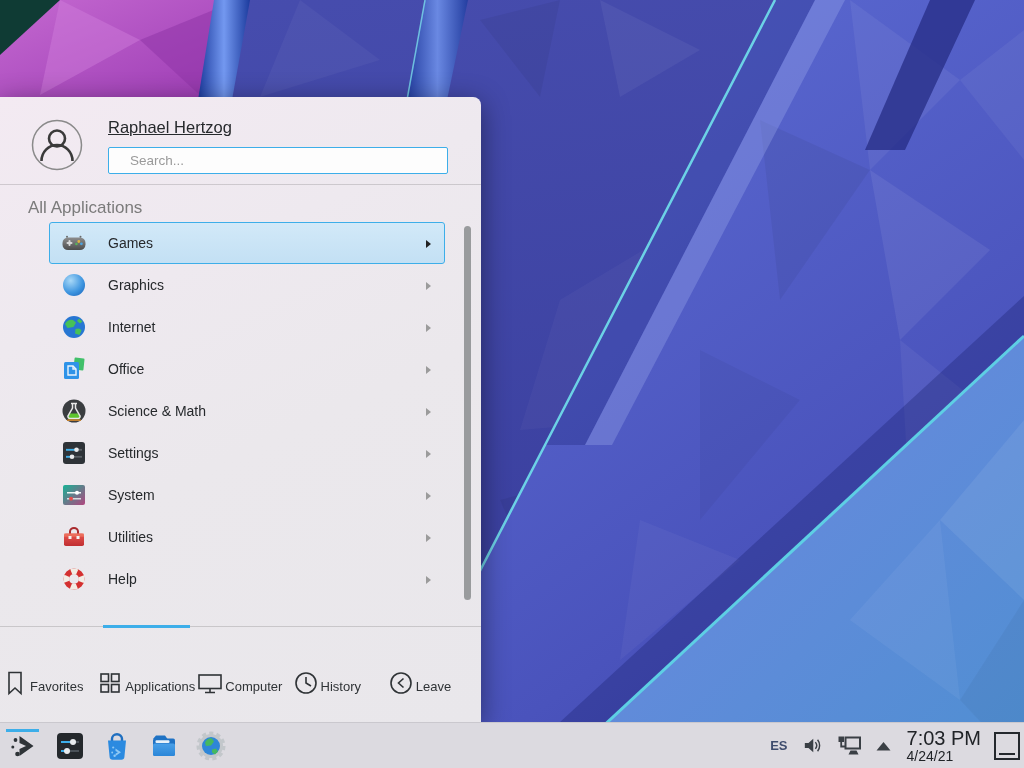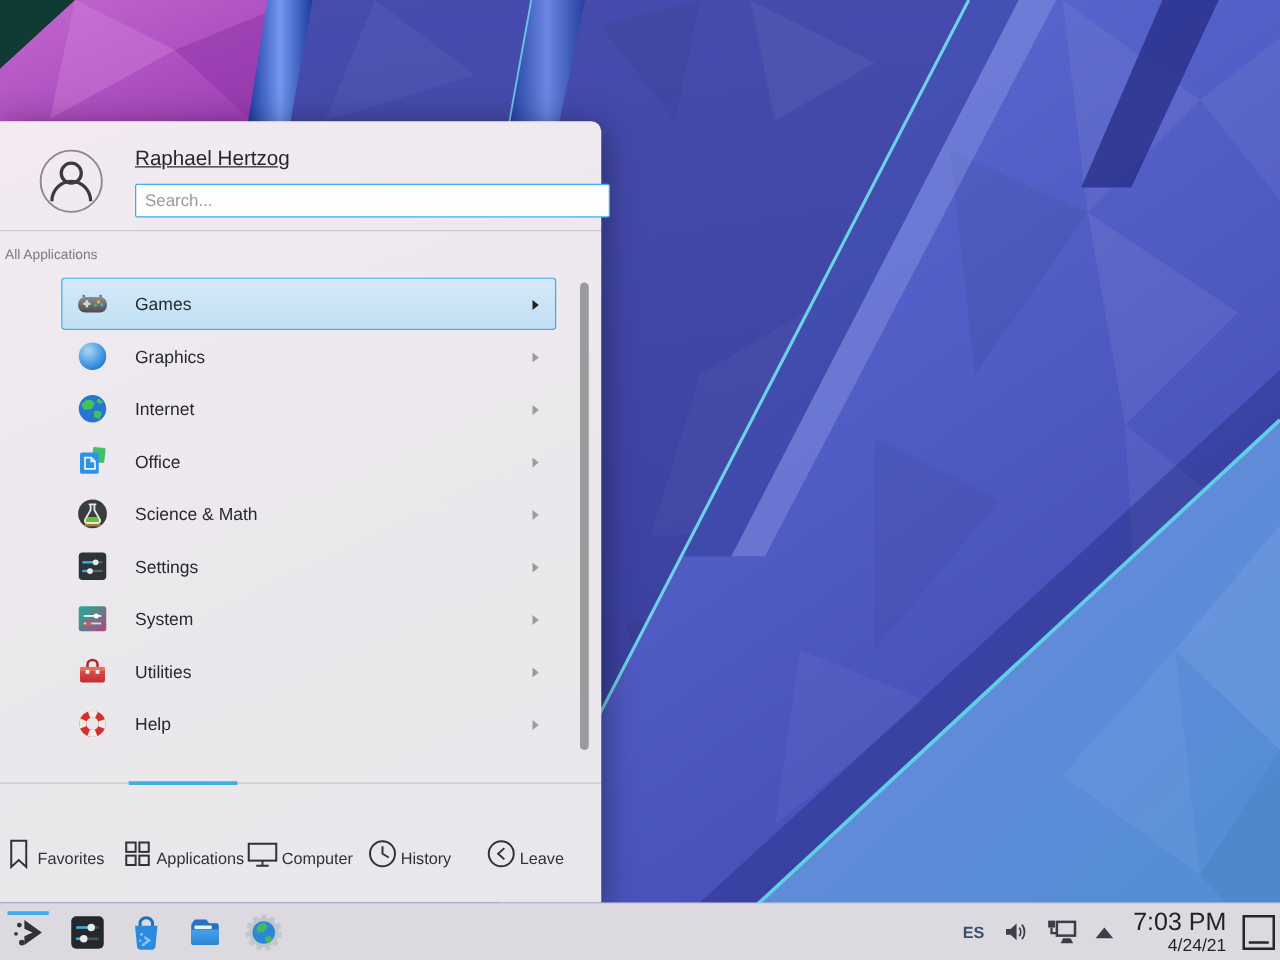--- a/index.html
+++ b/index.html
@@ -10,27 +10,27 @@
   
   .kickoff {
     position:absolute; left:0; top:97px; width:481px; height:625px;
     background:linear-gradient(155deg,#f3eaf2 0%,#eee9ef 30%,#ebe8ec 55%,#e9e7eb 100%);
     border-top-right-radius:8px;
     box-shadow:0 6px 28px rgba(0,0,0,.45);
   }
   .ko-header { position:relative; height:88px; border-bottom:1px solid rgba(0,0,0,.14); }
   .avatar { position:absolute; left:31px; top:22px; }
   .user-name { position:absolute; left:108px; top:21px; font-size:16.5px; color:#26292c;text-decoration:underline; }
-  .search { position:absolute; left:108px; top:50px; width:380px; height:27px;
+  .search { position:absolute; left:108px; top:50px; width:340px; height:27px;
     border:1px solid #3daee9; border-radius:2px; background:#fdfdfd;
-    font-size:13.5px; color:#0c4a6e; padding:0 8px 0 7px; outline:none;
+    font-size:13.5px; color:#0c4a6e; padding:0 8px 0 21px; outline:none;
     font-family:"Liberation Sans",sans-serif; }
   .search::placeholder { color:#9a9a9a; }
 
-  .section-label { position:absolute; left:4px; top:101px; font-size:11px; color:#7b7b7b;text-align:right; }
+  .section-label { position:absolute; left:28px; top:101px; font-size:17px; color:#7b7b7b;text-align:right; }
 
   .app-list { position:absolute; left:0; top:125px; width:481px; height:404px; overflow:hidden;padding-left:28px; }
   .item { position:relative; height:42px; margin:0 36px 0 21px; display:flex; align-items:center;
           border:1px solid transparent; border-radius:3px; }
   .item.active { background:linear-gradient(180deg,#d2e9f8,#c3e0f4); border-color:#3daee9; }
   .item .ico { width:26px; height:26px; margin-left:11px; flex:0 0 26px; }
   .item .lbl { margin-left:21px; font-size:14px; color:#26292c; }
   .item .arrow { position:absolute; right:11px; top:16px; }
   .item .arrow path { fill:#9b9b9b; }
   .item.active .arrow path { fill:#222; }
@@ -48,21 +48,21 @@
   
   .panel { position:absolute; left:0; bottom:0; width:1024px; height:46px;
            background:#dcdae0; border-top:1px solid rgba(0,0,0,.08);
            display:flex; align-items:center; }
   .panel-left { display:flex; align-items:center; gap:14px; padding-left:6px; }
   .task-btn { position:relative; width:33px; height:40px; display:flex; align-items:center; justify-content:center; }
   .task-btn .active-line { position:absolute; top:3px; left:0; width:33px; height:3px; background:#3daee9; }
   .panel-right { margin-left:auto; display:flex; align-items:center; gap:13px; padding-right:4px; }
   .kbd-layout { font-size:13px; font-weight:bold; color:#3f4d6e; }
   .tray-ico { display:flex; align-items:center; }
-  .clock { text-align:right; line-height:1.05; color:#202327; margin-left:2px; }
+  .clock { text-align:left; line-height:1.05; color:#202327; margin-left:2px; }
   .clock .time { font-size:20px; }
   .clock .date { font-size:14px; }
   .show-desktop { width:26px; height:28px; border:2px solid #24282d; position:relative; background:transparent; }
   .show-desktop .bar { position:absolute; left:3px; right:3px; bottom:3px; height:2px; background:#24282d; }
 </style>
 </head>
 <body>
 
 <div class="screen">
 

